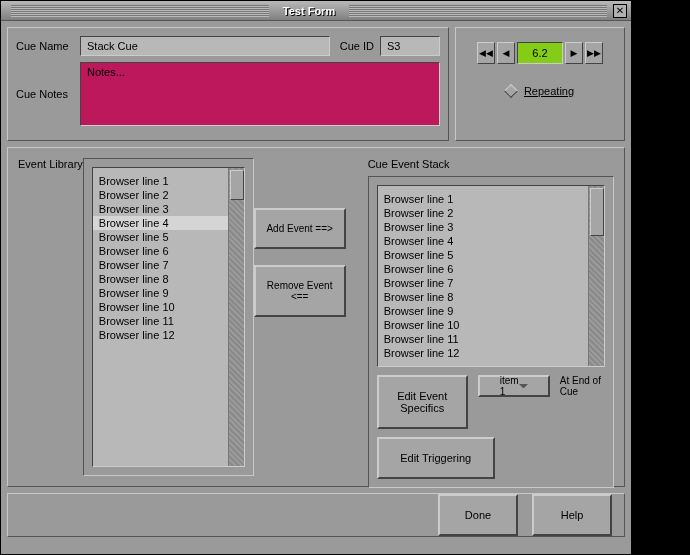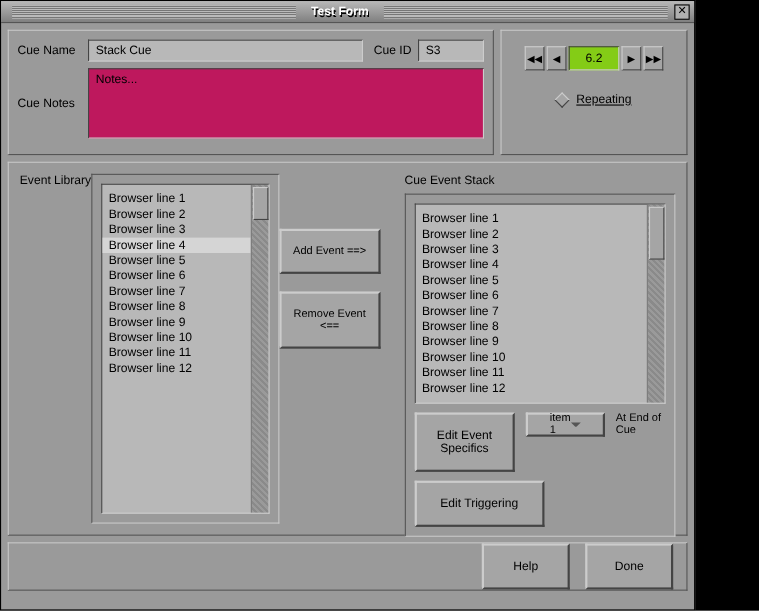--- a/index.html
+++ b/index.html
@@ -344,18 +344,18 @@
             <div>
               <div class="btn" style="width:118px">Edit Triggering</div>
             </div>
           </div>
         </div>
       </div>
 
     </div>
 
     <div class="panel footer">
+      <div class="btn">Done</div>
       <div class="btn">Help</div>
-      <div class="btn">Done</div>
     </div>
 
   </div>
 </div>
 
 </body></html>

